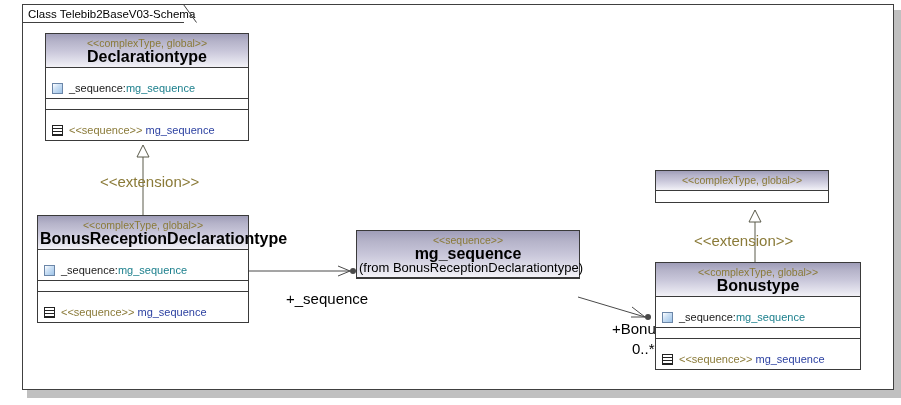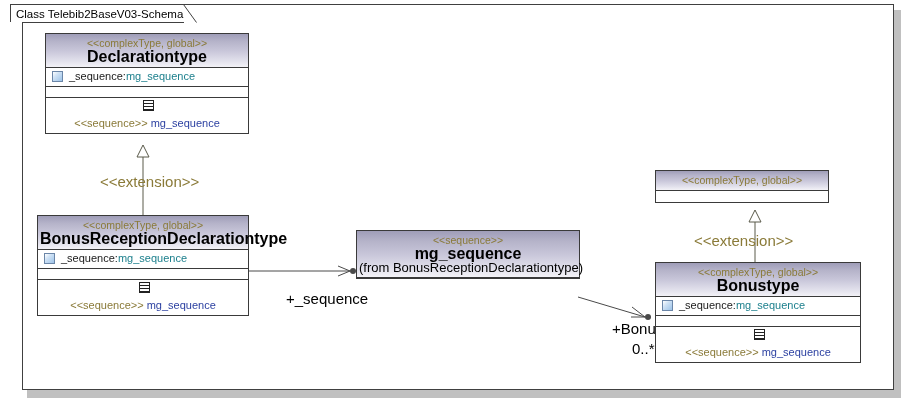--- a/index.html
+++ b/index.html
@@ -36,21 +36,21 @@
     left: 22px; top: 4px;
     width: 872px; height: 386px;
     background: #ffffff;
     border: 1px solid #404040;
     box-sizing: border-box;
   }
 
   
   .frame-tab {
     position: absolute;
-    left: 10px; top: 4px;
+    left: 22px; top: 4px;
     height: 18px;
     box-sizing: border-box;
     background: #ffffff;
     border-right: none;
     display: flex;
     align-items: center;
     padding: 0 4px 0 5px;
     font-size: 11.5px;
     color: #000000;
     white-space: nowrap;
@@ -104,30 +104,30 @@
   .cfrom {
     color: #000000;
     font-size: 13px;
     line-height: 13px;
     display: block;
     white-space: nowrap;
   }
 
   .compartment {
     border-bottom: 1px solid #3a3a3a;
-    padding: 2px 4px 3px 4px;
+    padding: 14px 4px 3px 4px;
     display: flex;
     align-items: center;
     gap: 6px;
     min-height: 17px;
     box-sizing: border-box;
     background: #ffffff;
     white-space: nowrap;
   }
-  .compartment:last-child { border-bottom: none; flex-direction: column; }
+  .compartment:last-child { border-bottom: none; }
   .compartment.empty {
     min-height: 11px;
     padding: 0;
   }
 
   
   .icon-attr {
     width: 11px; height: 11px;
     flex: 0 0 11px;
     box-sizing: border-box;

